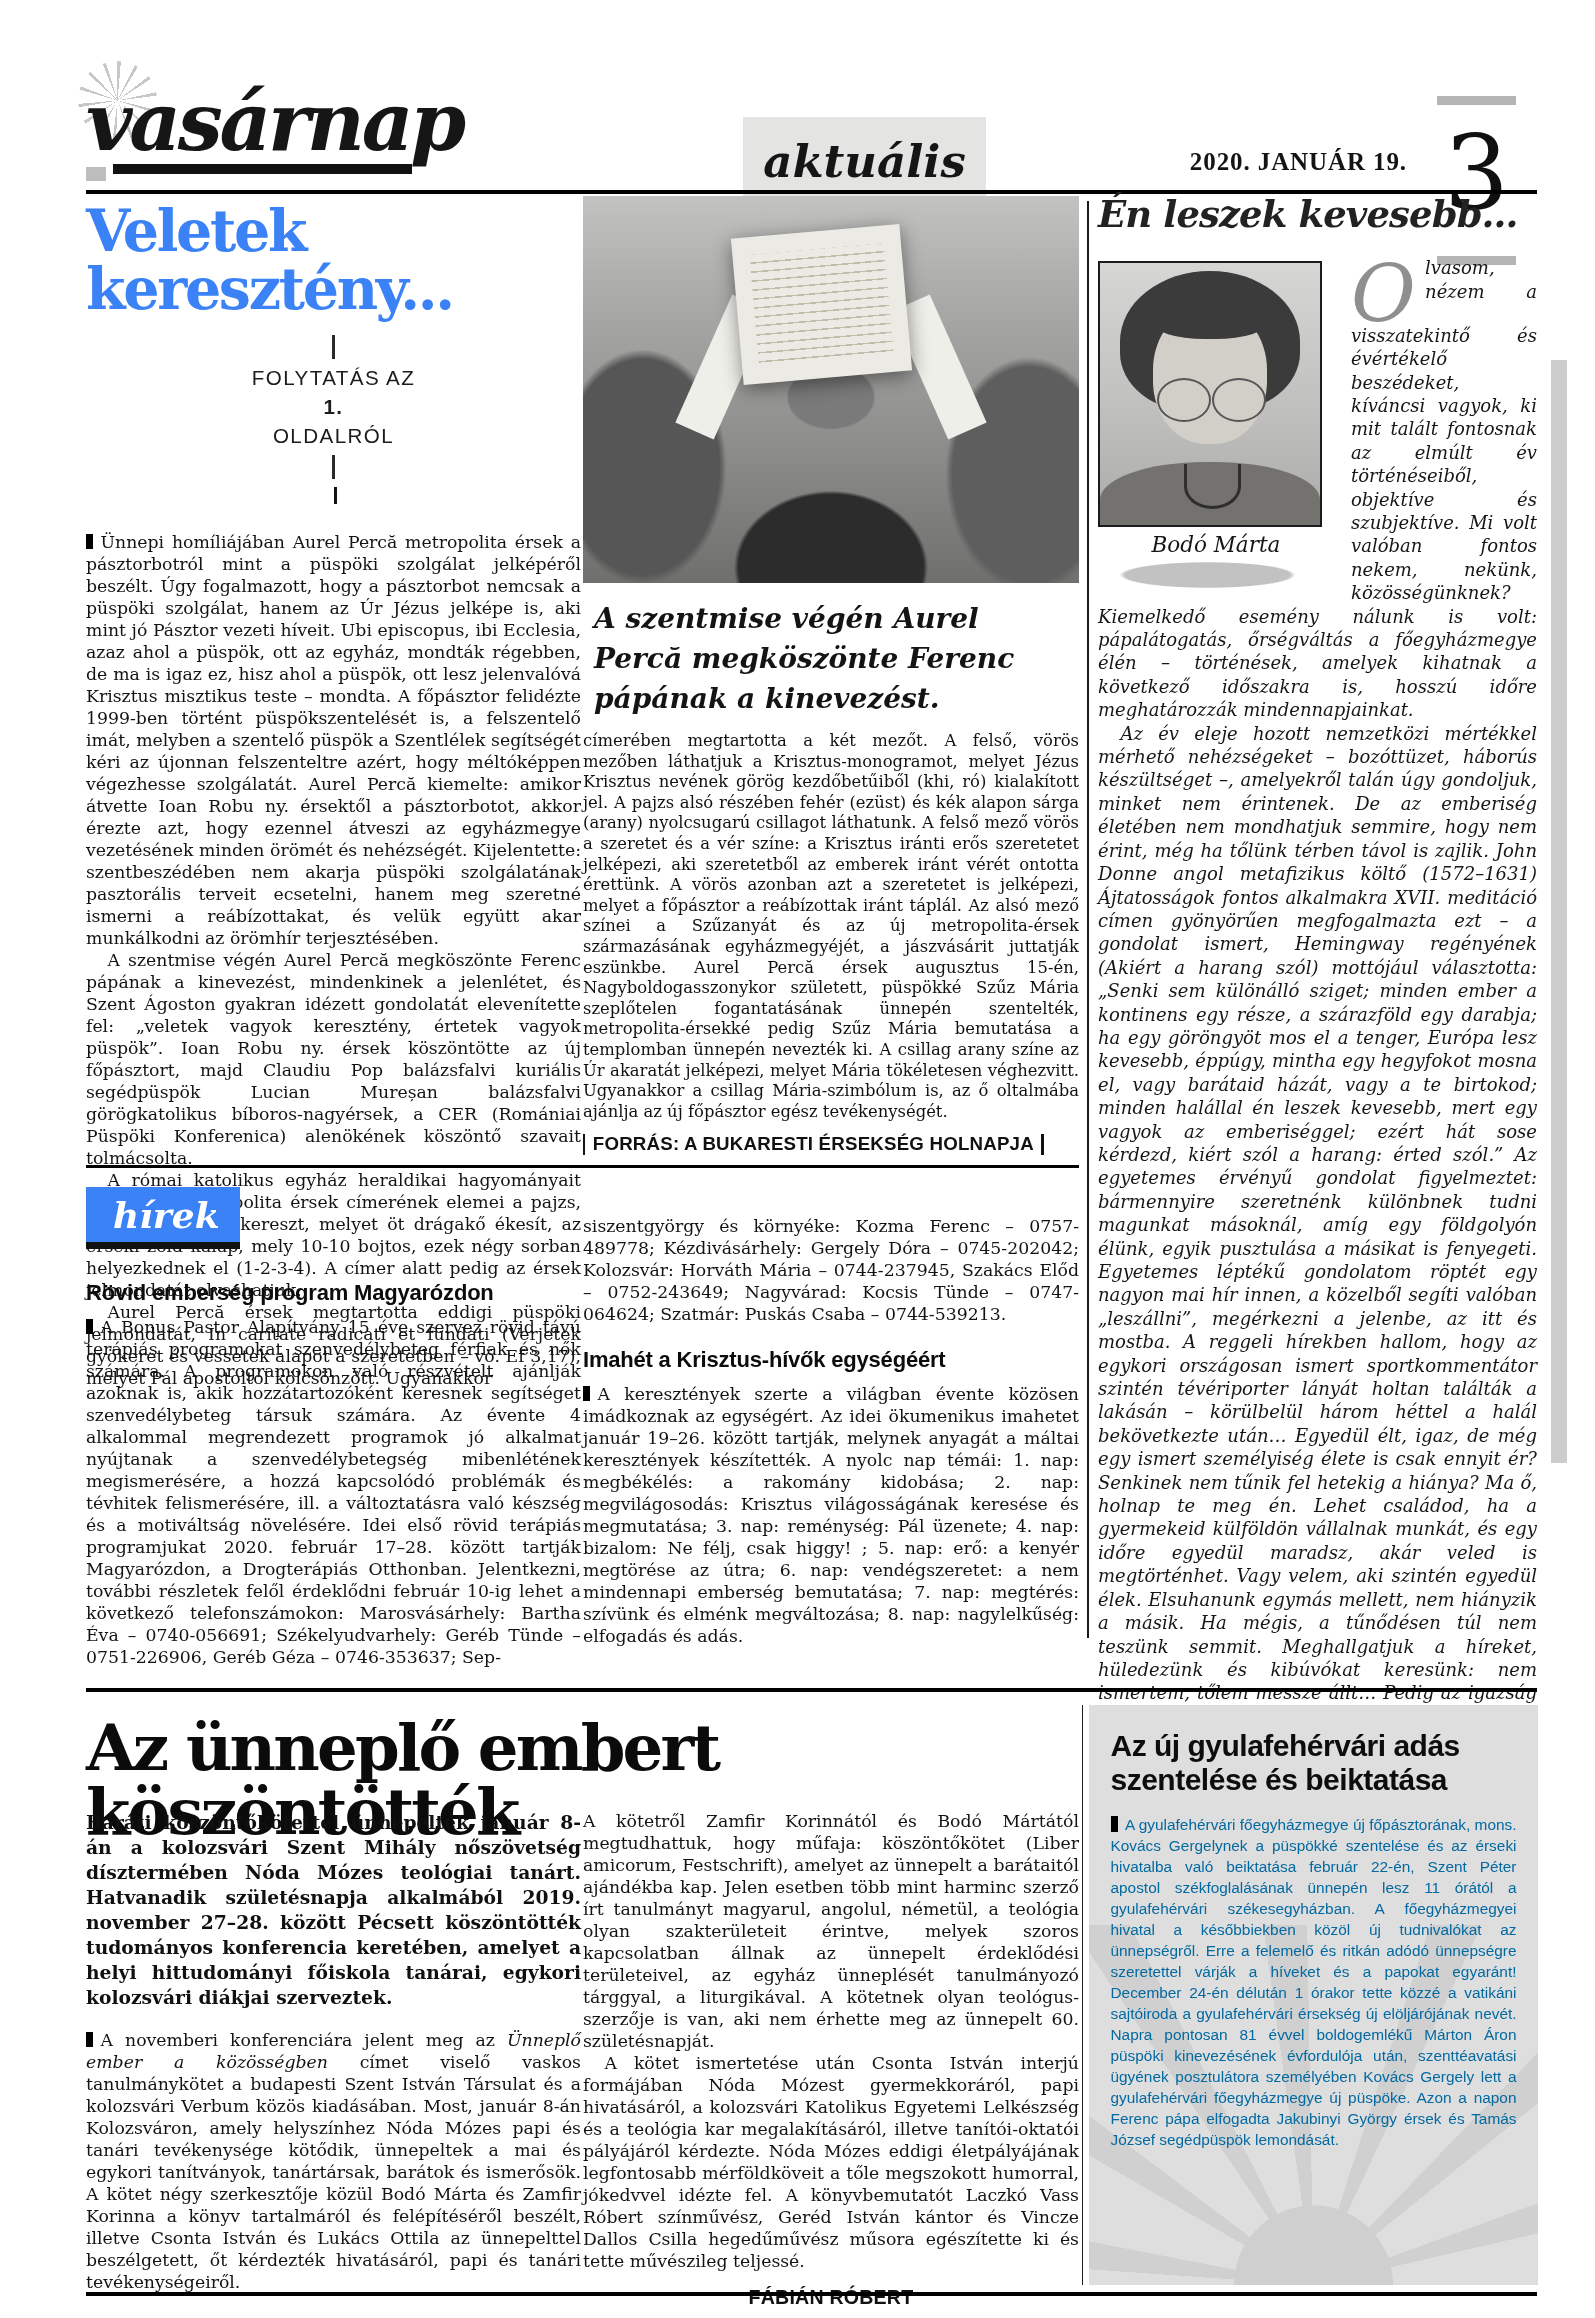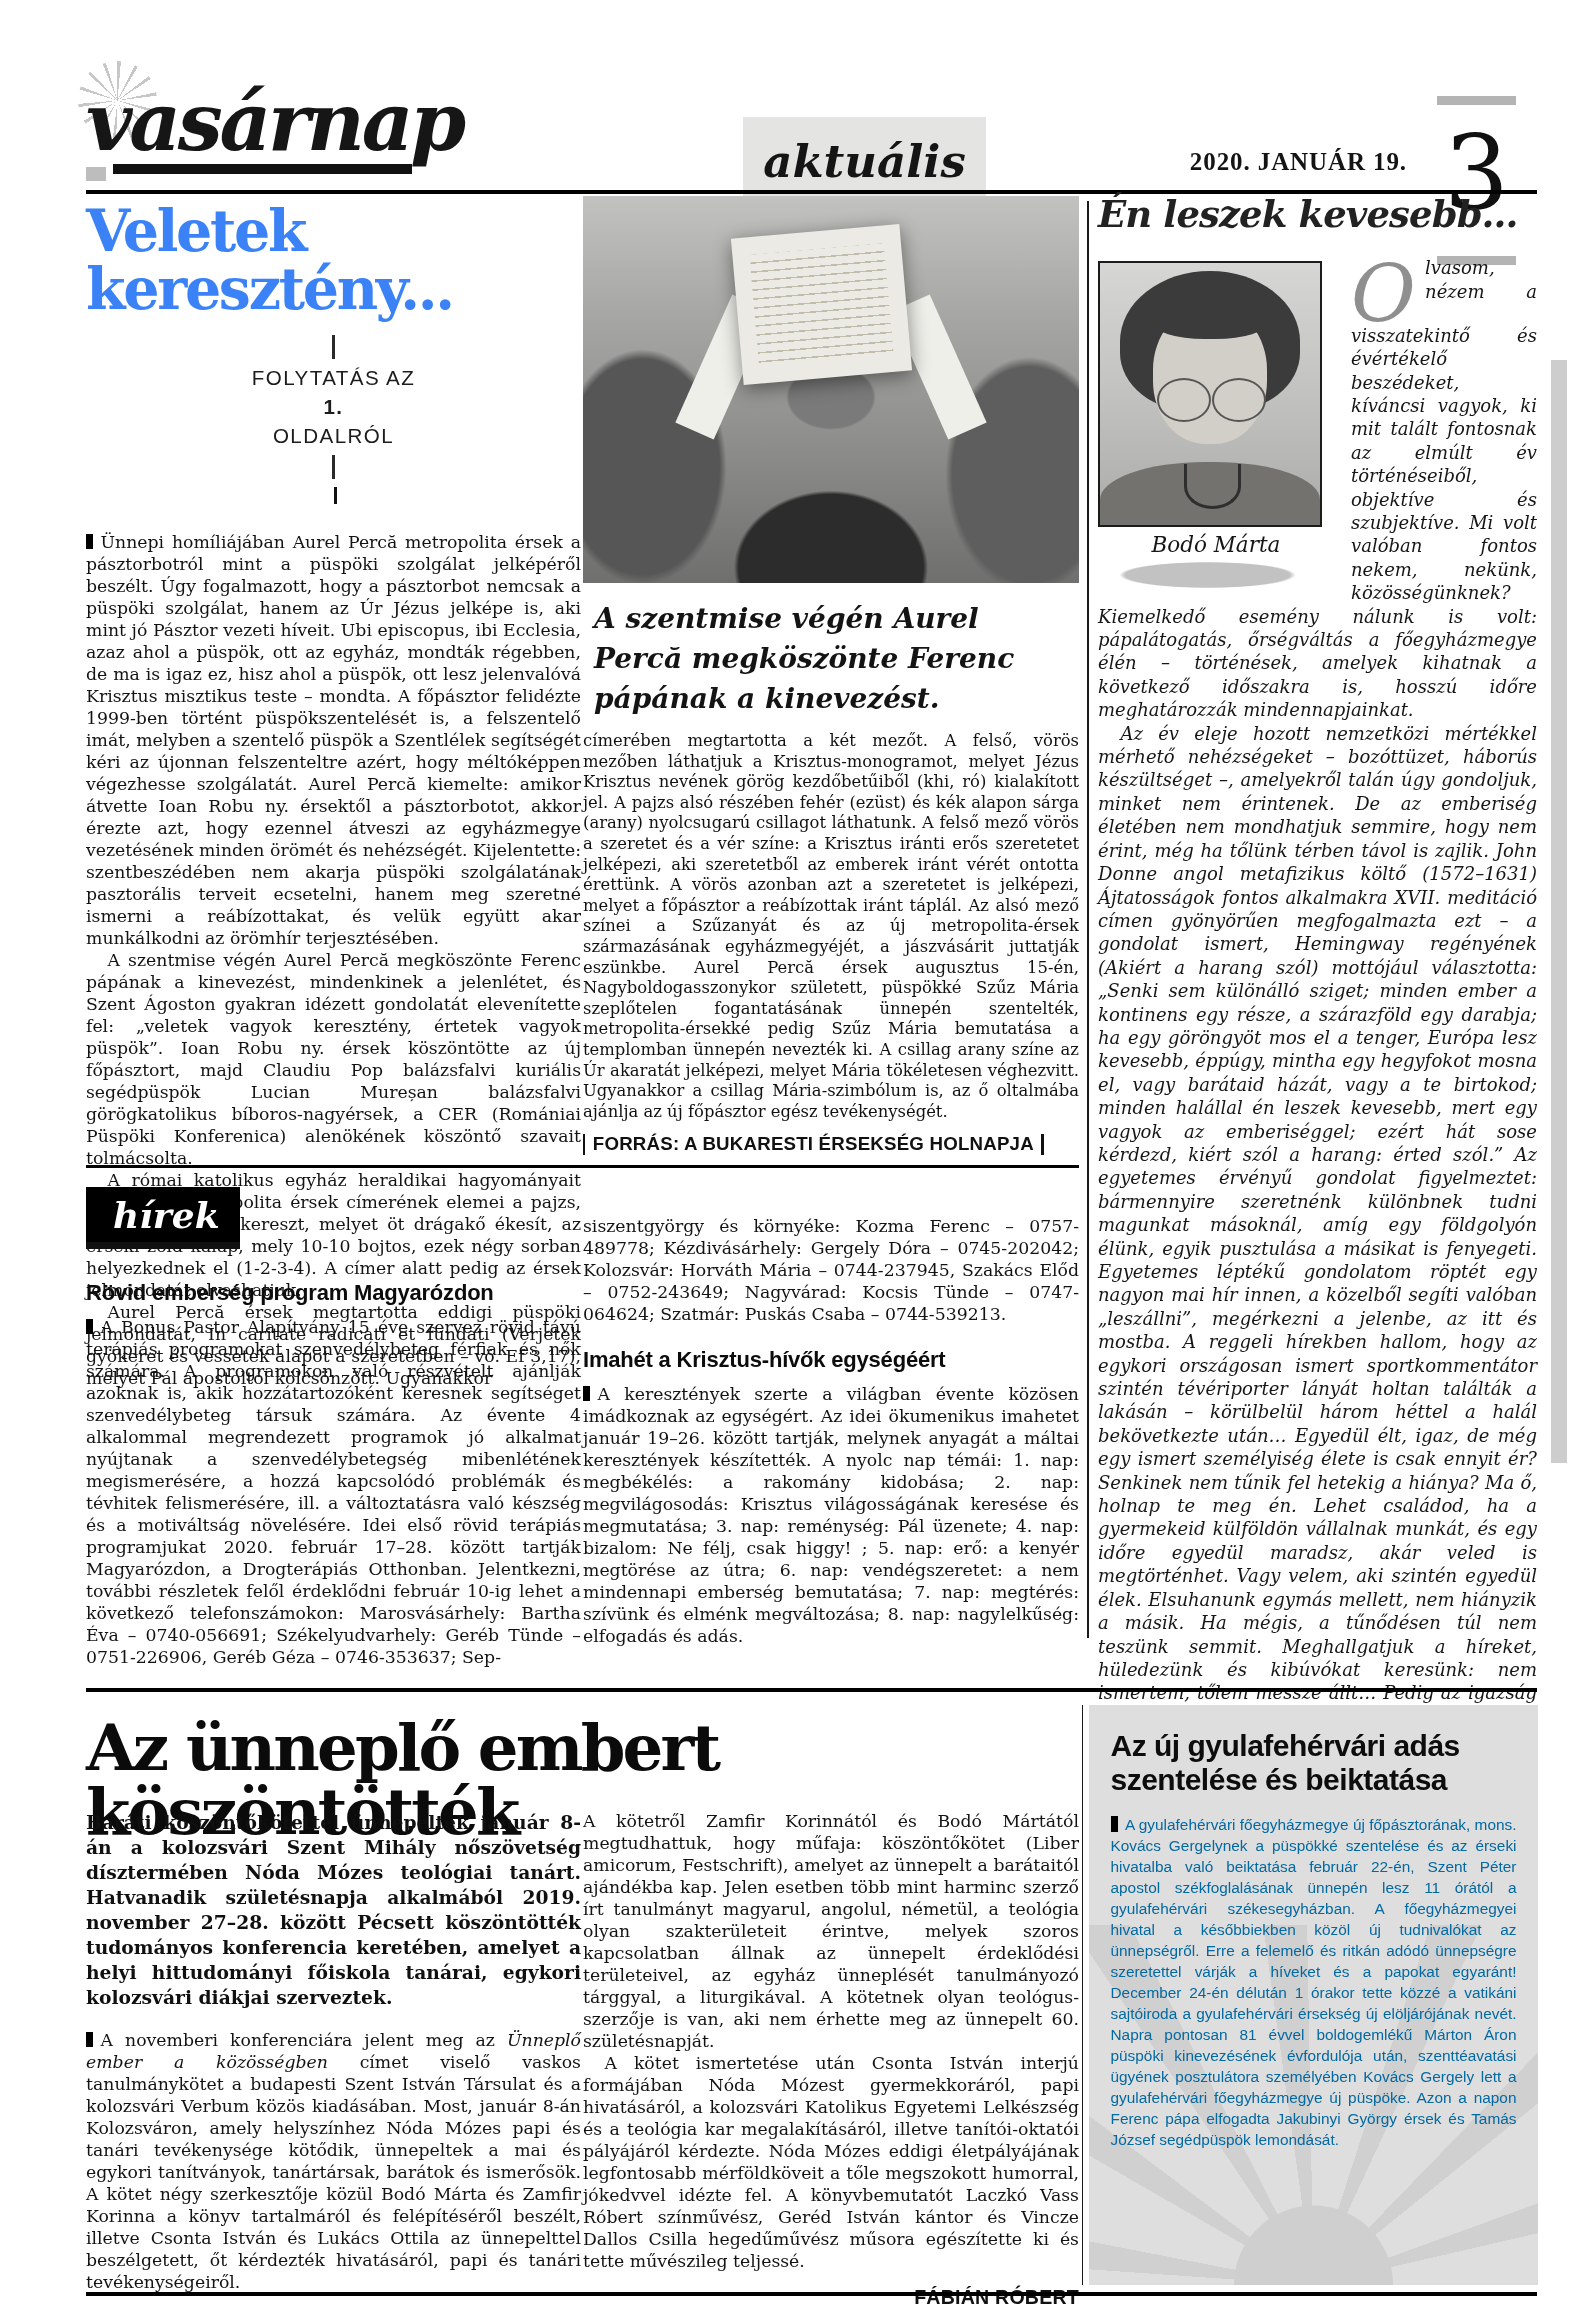--- a/index.html
+++ b/index.html
@@ -49,21 +49,21 @@
        background:repeating-linear-gradient(180deg,transparent 0 7.5px,#b4ad97 7.5px 9px);opacity:.75;}
   .arm{position:absolute;width:42px;height:140px;background:#efefea;}
   .arm.l{left:24%;top:26%;transform:rotate(24deg);}
   .arm.r{right:24%;top:26%;transform:rotate(-24deg);}
   .caption-main{left:594px;top:599px;width:472px;font:italic 600 28px/40px "DejaVu Serif",serif;color:#141414;}
   .cbody{left:583px;top:731px;width:496px;font:16.4px/20.6px "DejaVu Serif",serif;text-align:justify;}
   .source{margin-top:12px;display:flex;align-items:center;gap:7.5px;
           font:700 18.7px/1 "Liberation Sans",sans-serif;letter-spacing:0.2px;color:#111;}
   .spipe{width:2.3px;height:20.6px;background:#111;flex:none;}
   
-  .hirek-box{left:86px;top:1187px;width:154px;height:55px;background:#000000;display:flex;align-items:center;}
+  .hirek-box{left:86px;top:1187px;width:154px;height:55px;background:#3b82f6;display:flex;align-items:center;}
   .hirek-box span{font:italic 700 36px/1 "DejaVu Serif",serif;color:#fff;padding-left:27px;}
   .hirek-bar{left:86px;top:1242px;width:154px;height:7px;background:#111;}
   .news-title{font:700 22px/1.15 "Liberation Sans",sans-serif;letter-spacing:-0.2px;margin-bottom:10.3px;color:#0c0c0c;}
   .nl{left:86px;top:1280px;width:495px;}
   .nc{left:583px;top:1215px;width:496px;}
   .nc .news-title{margin-top:22.4px;}
   
   .a2{left:1098px;top:195px;width:439px;}
   .a2-title{font:italic 600 37px/1.05 "DejaVu Serif",serif;letter-spacing:-0.9px;color:#222;}
   .a2-body{margin-top:22.4px;font:italic 18px/23.4px "DejaVu Serif",serif;text-align:justify;color:#161616;}
@@ -81,21 +81,21 @@
   .pshadow{width:201px;height:30px;margin:2.8px 0 0 9.3px;background:radial-gradient(ellipse,#c2c2c2 0 58%,transparent 62%);}
   .pcap{margin-top:4.7px;font:italic 21.5px/1.2 "DejaVu Serif",serif;text-align:center;}
   .dropcap{float:left;font:italic 500 79px/0.76 "DejaVu Serif",serif;color:#8f8f8f;margin:7.5px 9.3px 0 0;}
   .side-gray{left:1551px;top:360px;width:16px;height:1103px;background:#cdcdcd;}
   
   .a3-title{left:86px;top:1716px;width:1028px;font:700 64px/1 "DejaVu Serif",serif;letter-spacing:-2.8px;color:#0b0b0b;}
   .a3c1{left:86px;top:1810px;width:495px;}
   .lead{font:700 18.7px/25px "DejaVu Serif",serif;text-align:justify;color:#101010;}
   .a3c1 .btxt{margin-top:18.7px;}
   .a3c2{left:583px;top:1810px;width:496px;}
-  .byline{margin-top:16px;text-align:right;font:700 19.6px/1 "Liberation Sans",sans-serif;letter-spacing:0.2px;}
+  .byline{margin-top:16px;text-align:center;font:700 19.6px/1 "Liberation Sans",sans-serif;letter-spacing:0.2px;}
   
   .box{left:1089px;top:1705px;width:449px;height:580px;background:#dedede;overflow:hidden;}
   .box-burst{position:absolute;left:0;bottom:0;width:100%;height:62%;opacity:.55;
       background:
         radial-gradient(circle at 50% 100%,#c3c3c3 0 79px,transparent 80px),
         repeating-conic-gradient(from -86deg at 50% 100%,#c6c6c6 0 7deg,transparent 7deg 26deg);}
   .box-inner{position:relative;padding:24px 21.5px 0 21.5px;}
   .box-title{font:700 30px/1.14 "Liberation Sans",sans-serif;letter-spacing:-0.5px;color:#0d0d0d;}
   .box-body{margin-top:17px;font:15.4px/21px "Liberation Sans",sans-serif;text-align:justify;color:#0369a1;}
   .vr{background:#1a1a1a;}

